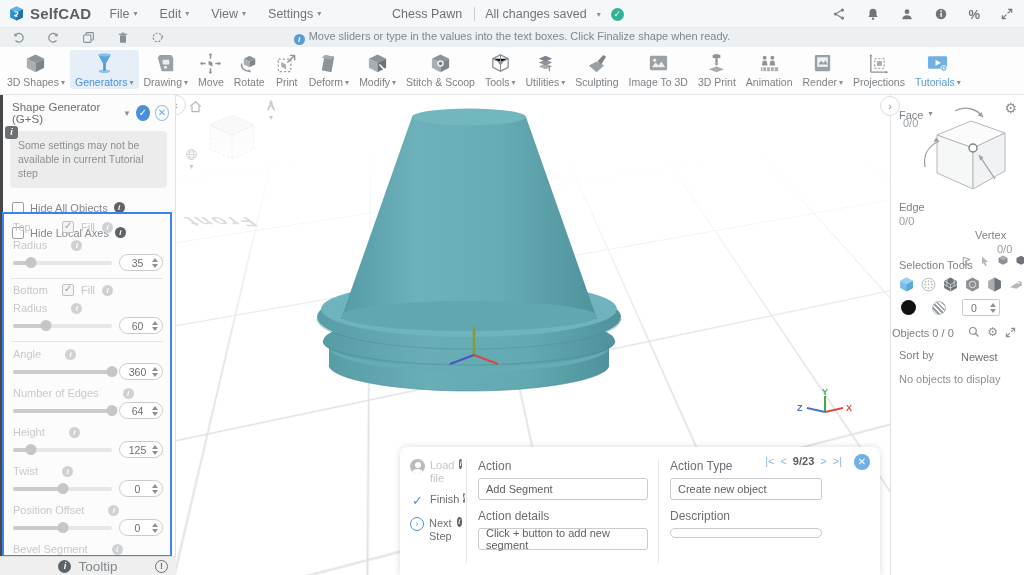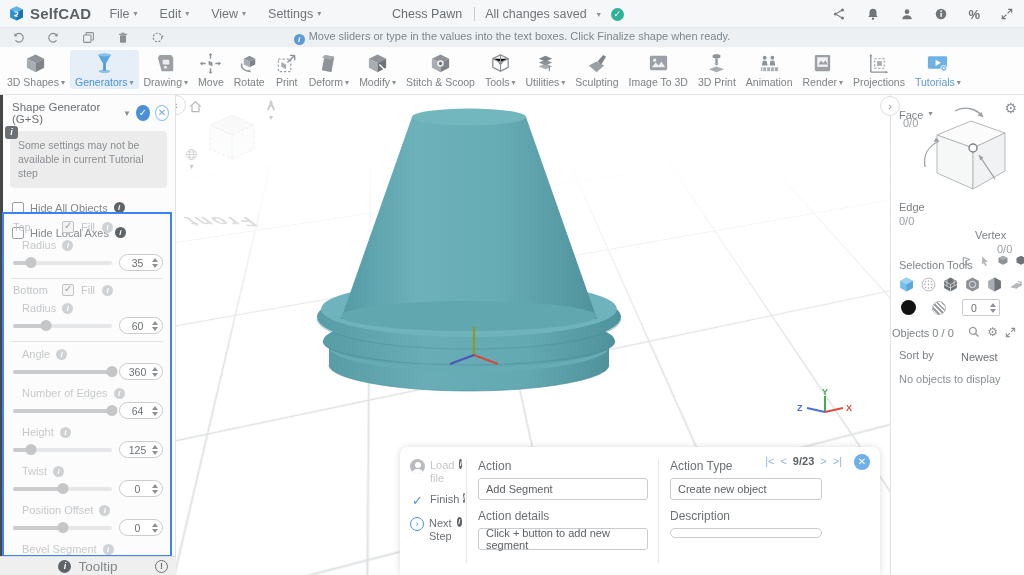--- a/index.html
+++ b/index.html
@@ -50,21 +50,21 @@
   .cbox { width:12px; height:12px; border:1px solid #9aa0a4; background:#fff; border-radius:2px; }
   .lp-check-row span.lbl { font-size:11px; color:#84898d; }
   .idot { width:11px; height:11px; border-radius:50%; background:#5e6periodic367; background:#5e6367; color:#fff; font-size:8px; font-style:italic; font-weight:bold; line-height:11px; text-align:center; display:inline-block; }
   .idot.dim { background:#cfd2d4; }
   .redbox { position:absolute; left:2px; top:117px; width:170px; height:345px; border:2px solid #3b82f6; padding:4px 7px 0 7px; overflow:hidden; }
   .sec-head { display:flex; align-items:center; gap:7px; padding:3px 0 2px 2px; }
   .sec-title { font-size:11px; color:#c3c6c8; width:42px; }
   .cbox.checked-dim { border-color:#bfc2c4; background:#f4f4f4; position:relative; }
   .cbox.checked-dim::after { content:"✓"; position:absolute; left:1px; top:-2px; font-size:10px; color:#9aa0a4; }
   .fill-lbl { font-size:11px; color:#c3c6c8; }
-  .param-row { display:flex; align-items:center; gap:6px; padding:4px 0 1px 2px;margin-left:9px; }
+  .param-row { display:flex; align-items:center; gap:24px; padding:4px 0 1px 2px; }
   .param-lbl { font-size:11px; color:#c6c9cb; }
   .slider-row { display:flex; align-items:center; gap:7px; padding:3px 0 4px 2px; height:22px; }
   .track { position:relative; flex:1; height:4px; border-radius:2px; background:#e6e7e8; }
   .track .fill { position:absolute; left:0; top:0; height:4px; border-radius:2px; background:#c9cbcd; }
   .track .knob { position:absolute; top:-4px; width:11px; height:11px; border-radius:50%; background:#c4c6c8; transform:translateX(-50%); }
   .vbox { width:44px; height:17px; border:1px solid #c9cbcd; border-radius:9px; background:#fff; display:flex; align-items:center; justify-content:flex-end; padding:0 4px 0 6px; gap:3px; }
   .vbox .val { font-size:10.5px; color:#6b7074; flex:1; text-align:center; }
   .steppers { display:flex; flex-direction:column; line-height:4px; }
   .steppers i { width:0; height:0; border-left:3px solid transparent; border-right:3px solid transparent; display:block; }
   .steppers i.up { border-bottom:4px solid #8d9195; margin-bottom:2px; }

